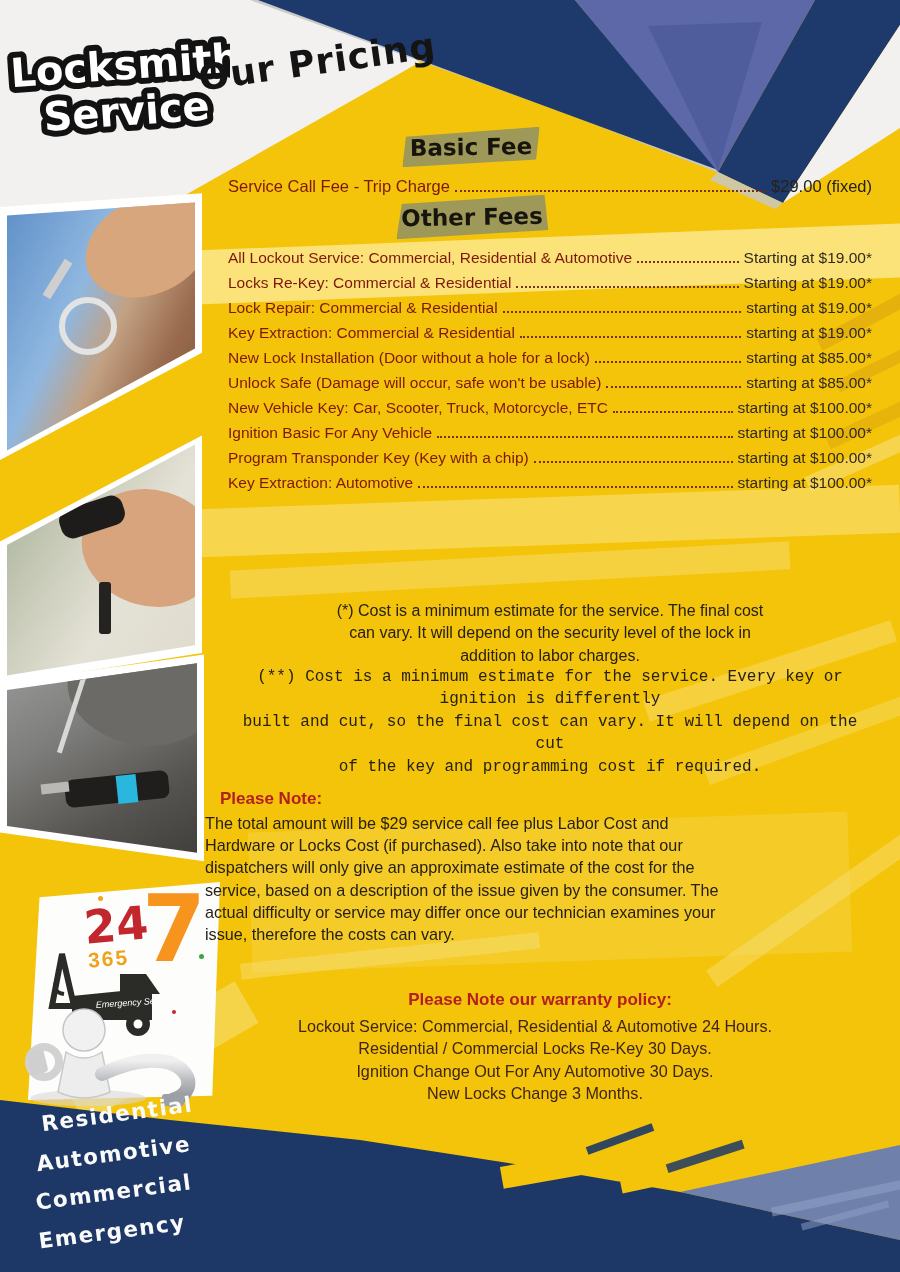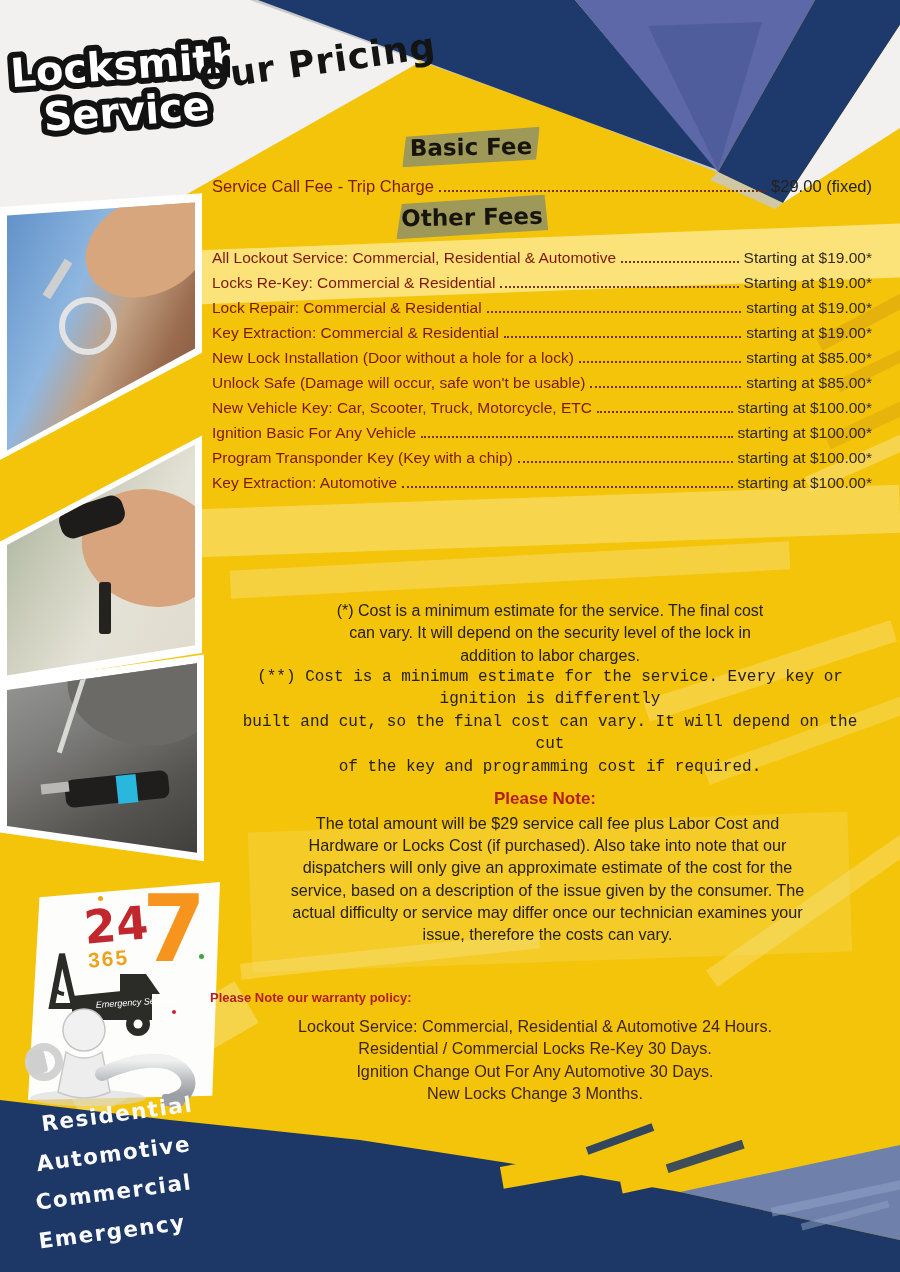--- a/index.html
+++ b/index.html
@@ -19,39 +19,39 @@
   
   .badge{background:#9E9859;color:#17140e;font-family:"DejaVu Sans",sans-serif;
     font-weight:bold;display:flex;align-items:center;justify-content:center;}
   .badge-basic{left:402px;top:128px;width:138px;height:38px;font-size:23px;
     clip-path:polygon(3% 20%,100% 0%,97% 86%,0% 100%);transform:rotate(-1deg);}
   .badge-other{left:396px;top:196px;width:152px;height:42px;font-size:23px;
     clip-path:polygon(4% 16%,98% 0%,100% 84%,0% 100%);transform:rotate(-1deg);}
 
   
   .fee-row{display:flex;align-items:flex-end;font-size:15.5px;}
-  .fee-row .lbl{color:#7D1808;white-space:nowrap;}
+  .fee-row .lbl{color:#7D1808;white-space:nowrap;margin-left:16px;}
   .fee-row .leader{flex:1;border-bottom:2.4px dotted rgba(109,42,16,.95);
     margin:0 5px 4px 5px;min-width:12px;}
   .fee-row .price{color:#32291E;white-space:nowrap;}
   .basic-row{left:212px;top:172px;width:660px;height:24px;font-size:16.5px;}
   .basic-row .price{color:#26211A;}
   .fees-list{left:212px;top:242px;width:660px;}
   .fees-list .fee-row{height:25px;}
 
   
   .note{color:#272015;text-align:center;white-space:pre-line;line-height:22.4px;font-size:16px;}
   .fn1{left:240px;top:600px;width:620px;}
   .fn2{left:240px;top:666px;width:620px;font-family:Liberation Mono, monospace;}
-  .pn-head{left:220px;top:789px;width:650px;text-align:center;
+  .pn-head{left:220px;top:789px;width:650px;text-align:left;
     color:#B41E20;font-weight:bold;font-size:17px;}
   .pn-body{left:205px;top:812px;width:685px;font-size:16.2px;color:#272015;
-    text-align:center;white-space:pre-line;line-height:22.2px;}
-  .wr-head{left:210px;top:990px;width:660px;
-    color:#B41E20;font-weight:bold;font-size:13px;}
+    white-space:pre-line;line-height:22.2px;}
+  .wr-head{left:210px;top:990px;width:660px;text-align:center;
+    color:#B41E20;font-weight:bold;font-size:17px;}
   .wr-lines{left:190px;top:1015px;width:690px;text-align:center;}
   .wr-lines div{font-size:16.2px;line-height:22.4px;color:#3F2414;}
 
   
   .photo{overflow:hidden;}
   .photo .inner{position:absolute;left:7px;top:7px;right:7px;bottom:7px;}
   .ph1{left:0px;top:185px;width:202px;height:275px;background:#fff;
     clip-path:polygon(0% 8%,100% 3%,100% 61%,0% 100%);}
   .ph1 .inner{clip-path:polygon(0% 9%,100% 4%,100% 60%,0% 99%);
     background:linear-gradient(115deg,#5d8ec7 0%,#8fb7e0 38%,#c2a183 56%,#9a6b4e 76%,#7a5138 100%);}

